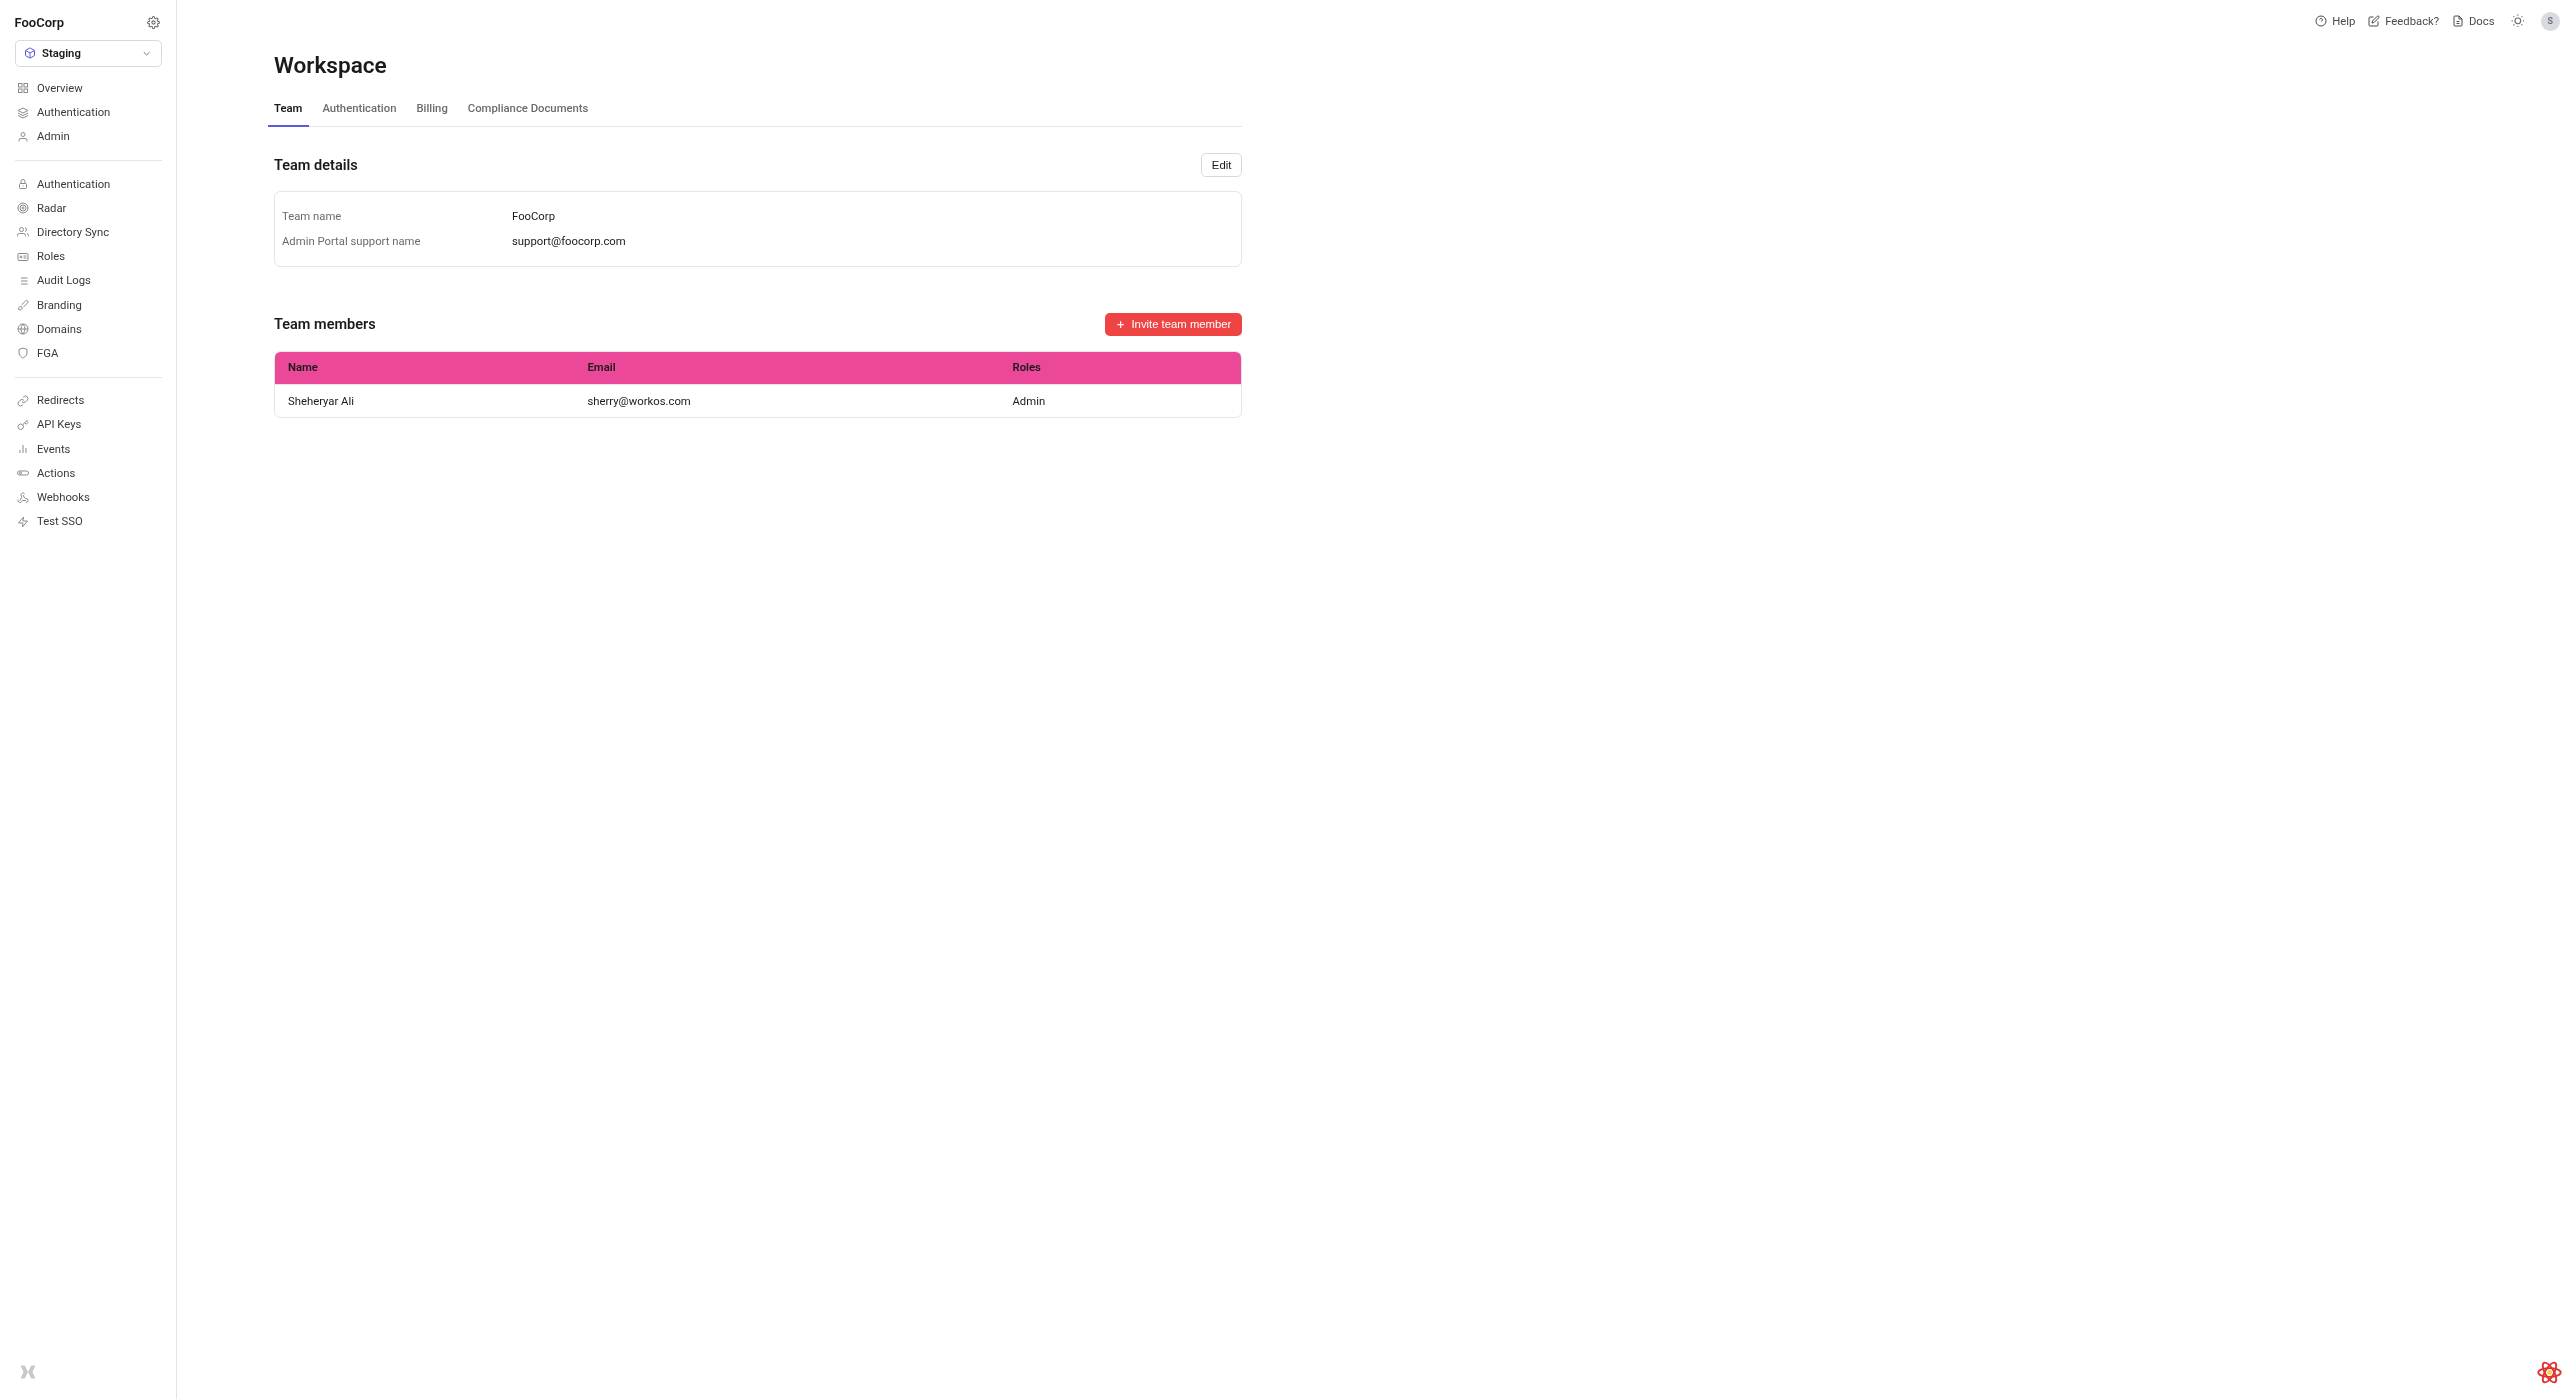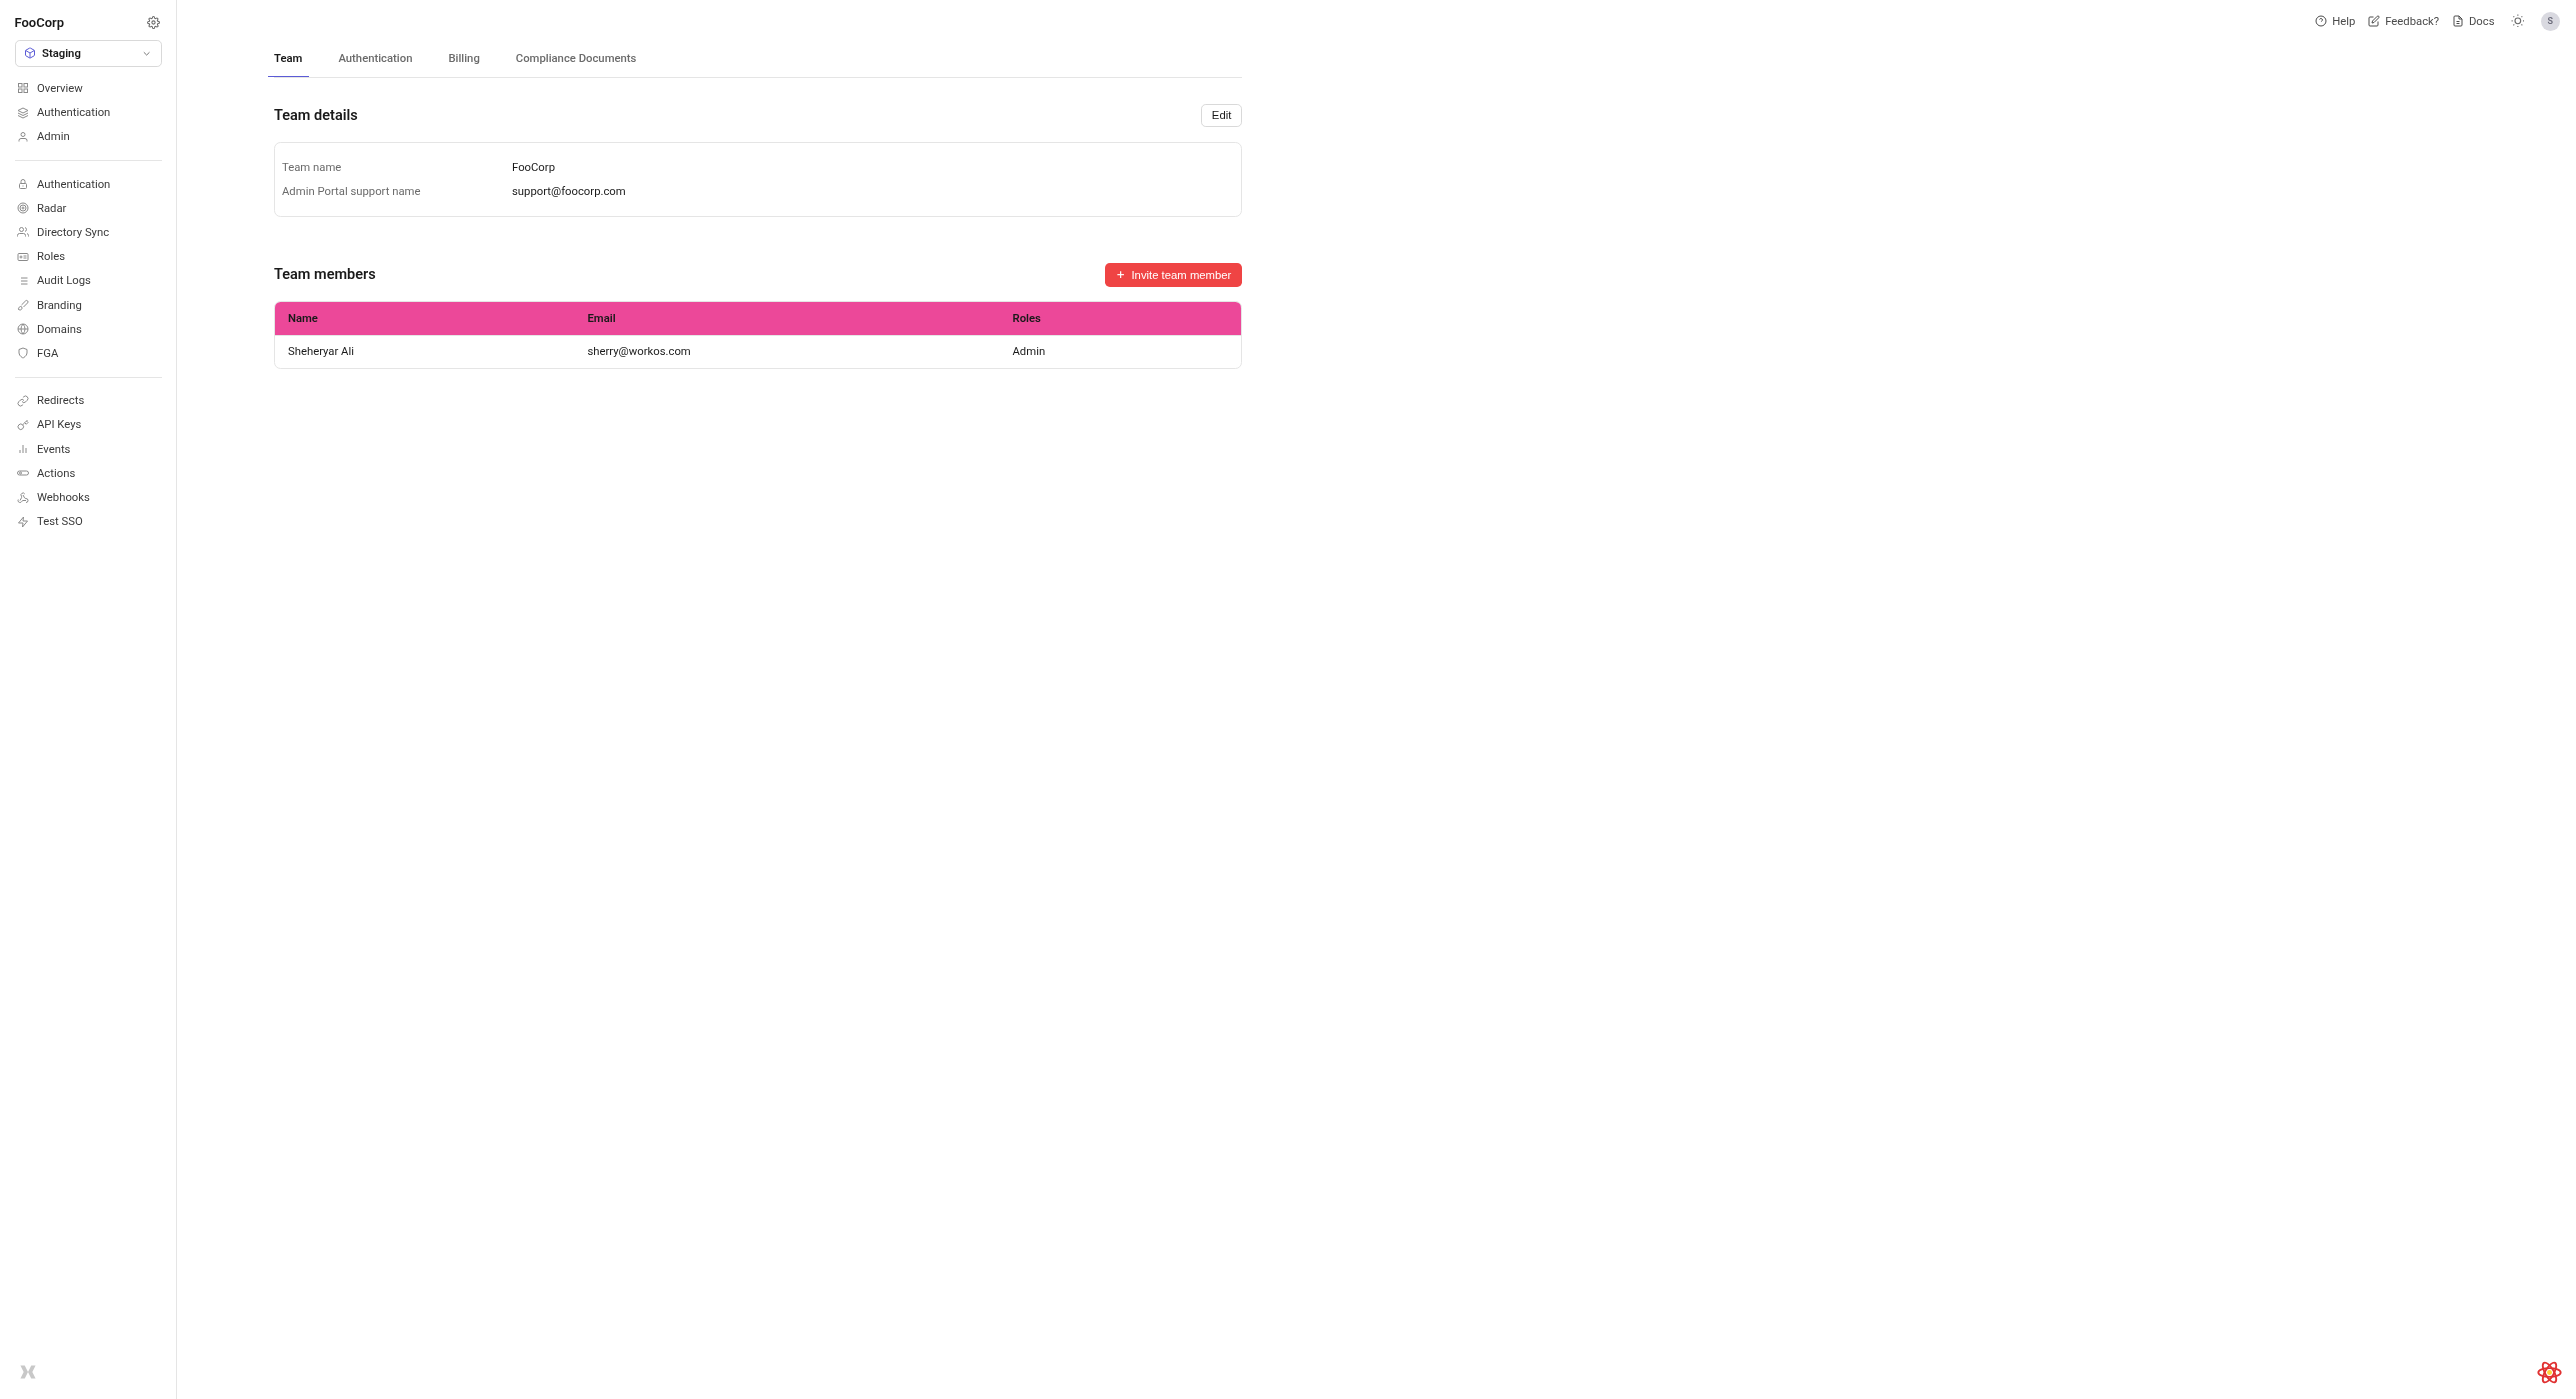--- a/index.html
+++ b/index.html
@@ -117,21 +117,21 @@
     
     
     .content { padding: 9.7px 48px 32px 97px; max-width: 1113px; }
     .page-title {
       font-size: 22.6px;
       font-weight: 600;
       margin-bottom: 22.6px;
     }
     .tabs {
       display: flex;
-      gap: 36px;
+      gap: 20px;
       border-bottom: 0.8px solid #e5e5e5;
       margin-bottom: 26px;
     }
     .tab {
       padding: 0 0 11.3px 0;
       cursor: pointer;
       color: #6b6b6b;
       font-size: 11.3px;
       font-weight: 500;
       position: relative;
@@ -487,20 +487,21 @@
               <line x1="1" y1="12" x2="3" y2="12"></line>
               <line x1="21" y1="12" x2="23" y2="12"></line>
               <line x1="4.22" y1="19.78" x2="5.64" y2="18.36"></line>
               <line x1="18.36" y1="5.64" x2="19.78" y2="4.22"></line>
             </svg></span>
       </button>
       <div class="avatar">S</div>
     </div>
 
     <div class="content">
+      <h1 class="page-title">Workspace</h1>
 
       <div class="tabs" id="tabs">
           <div class="tab active">Team</div>
           <div class="tab">Authentication</div>
           <div class="tab">Billing</div>
           <div class="tab">Compliance Documents</div>
         </div>
 
       <div class="section-header">
         <h2 class="section-title">Team details</h2>

